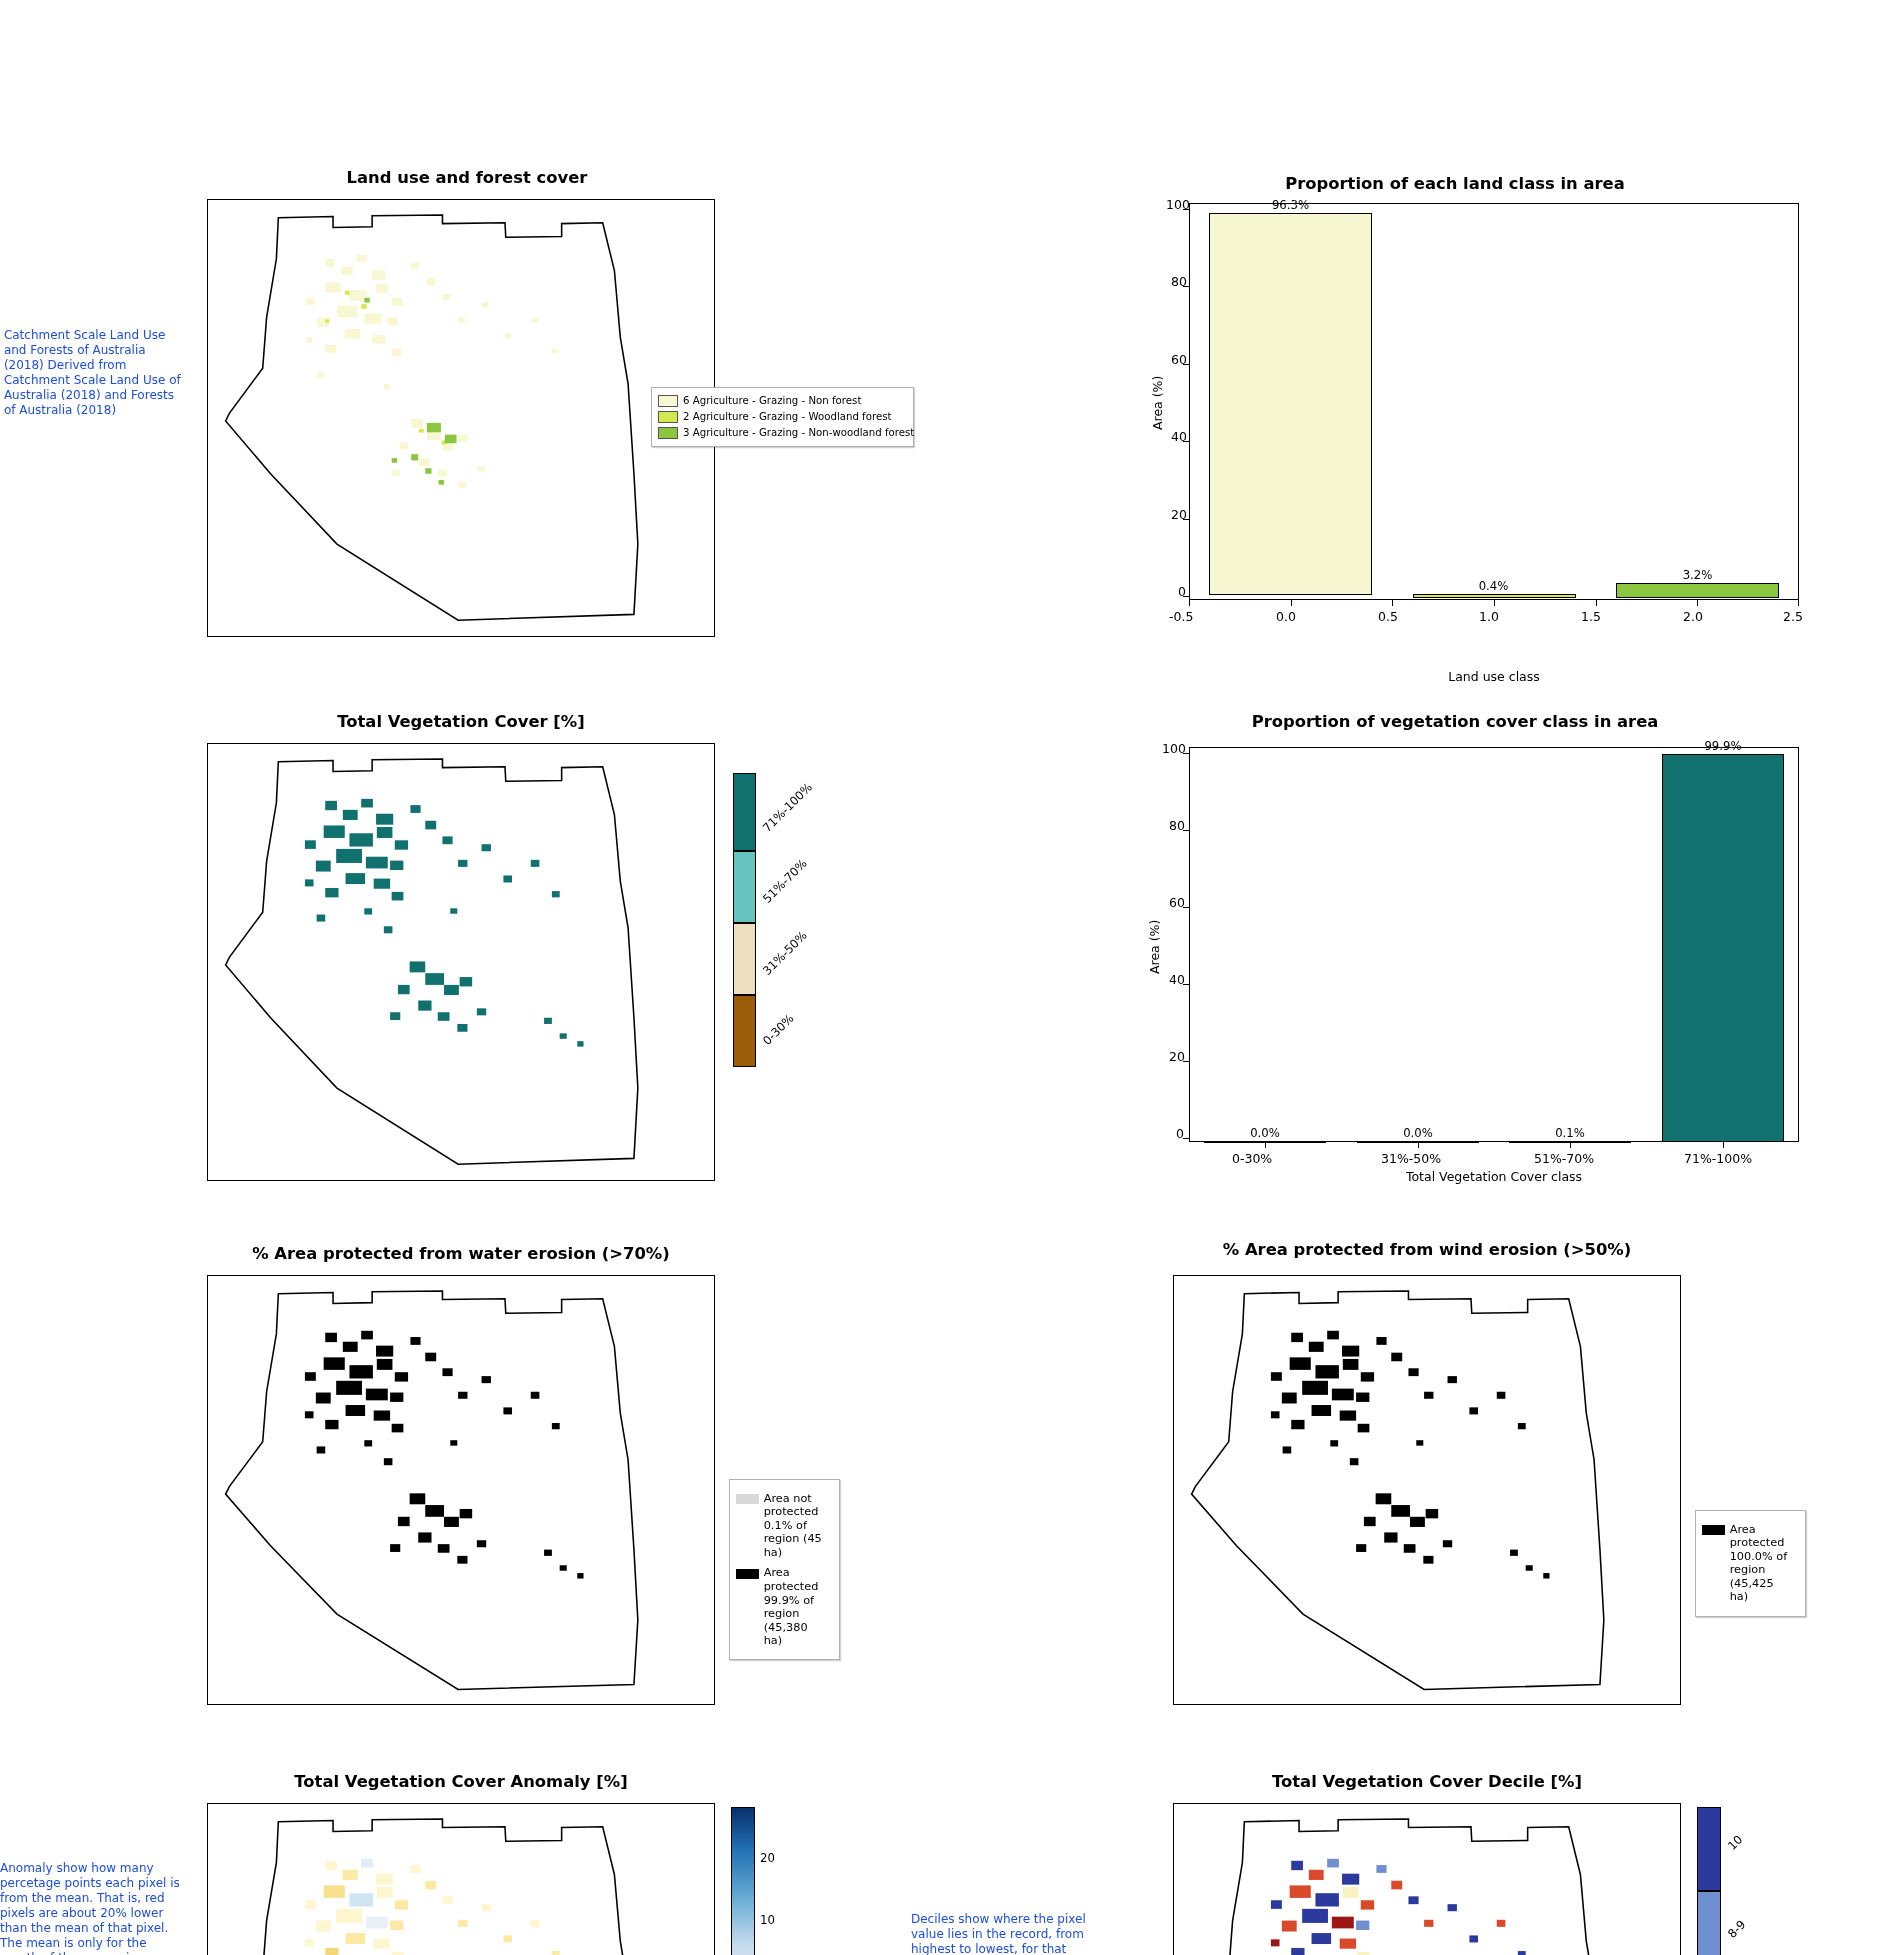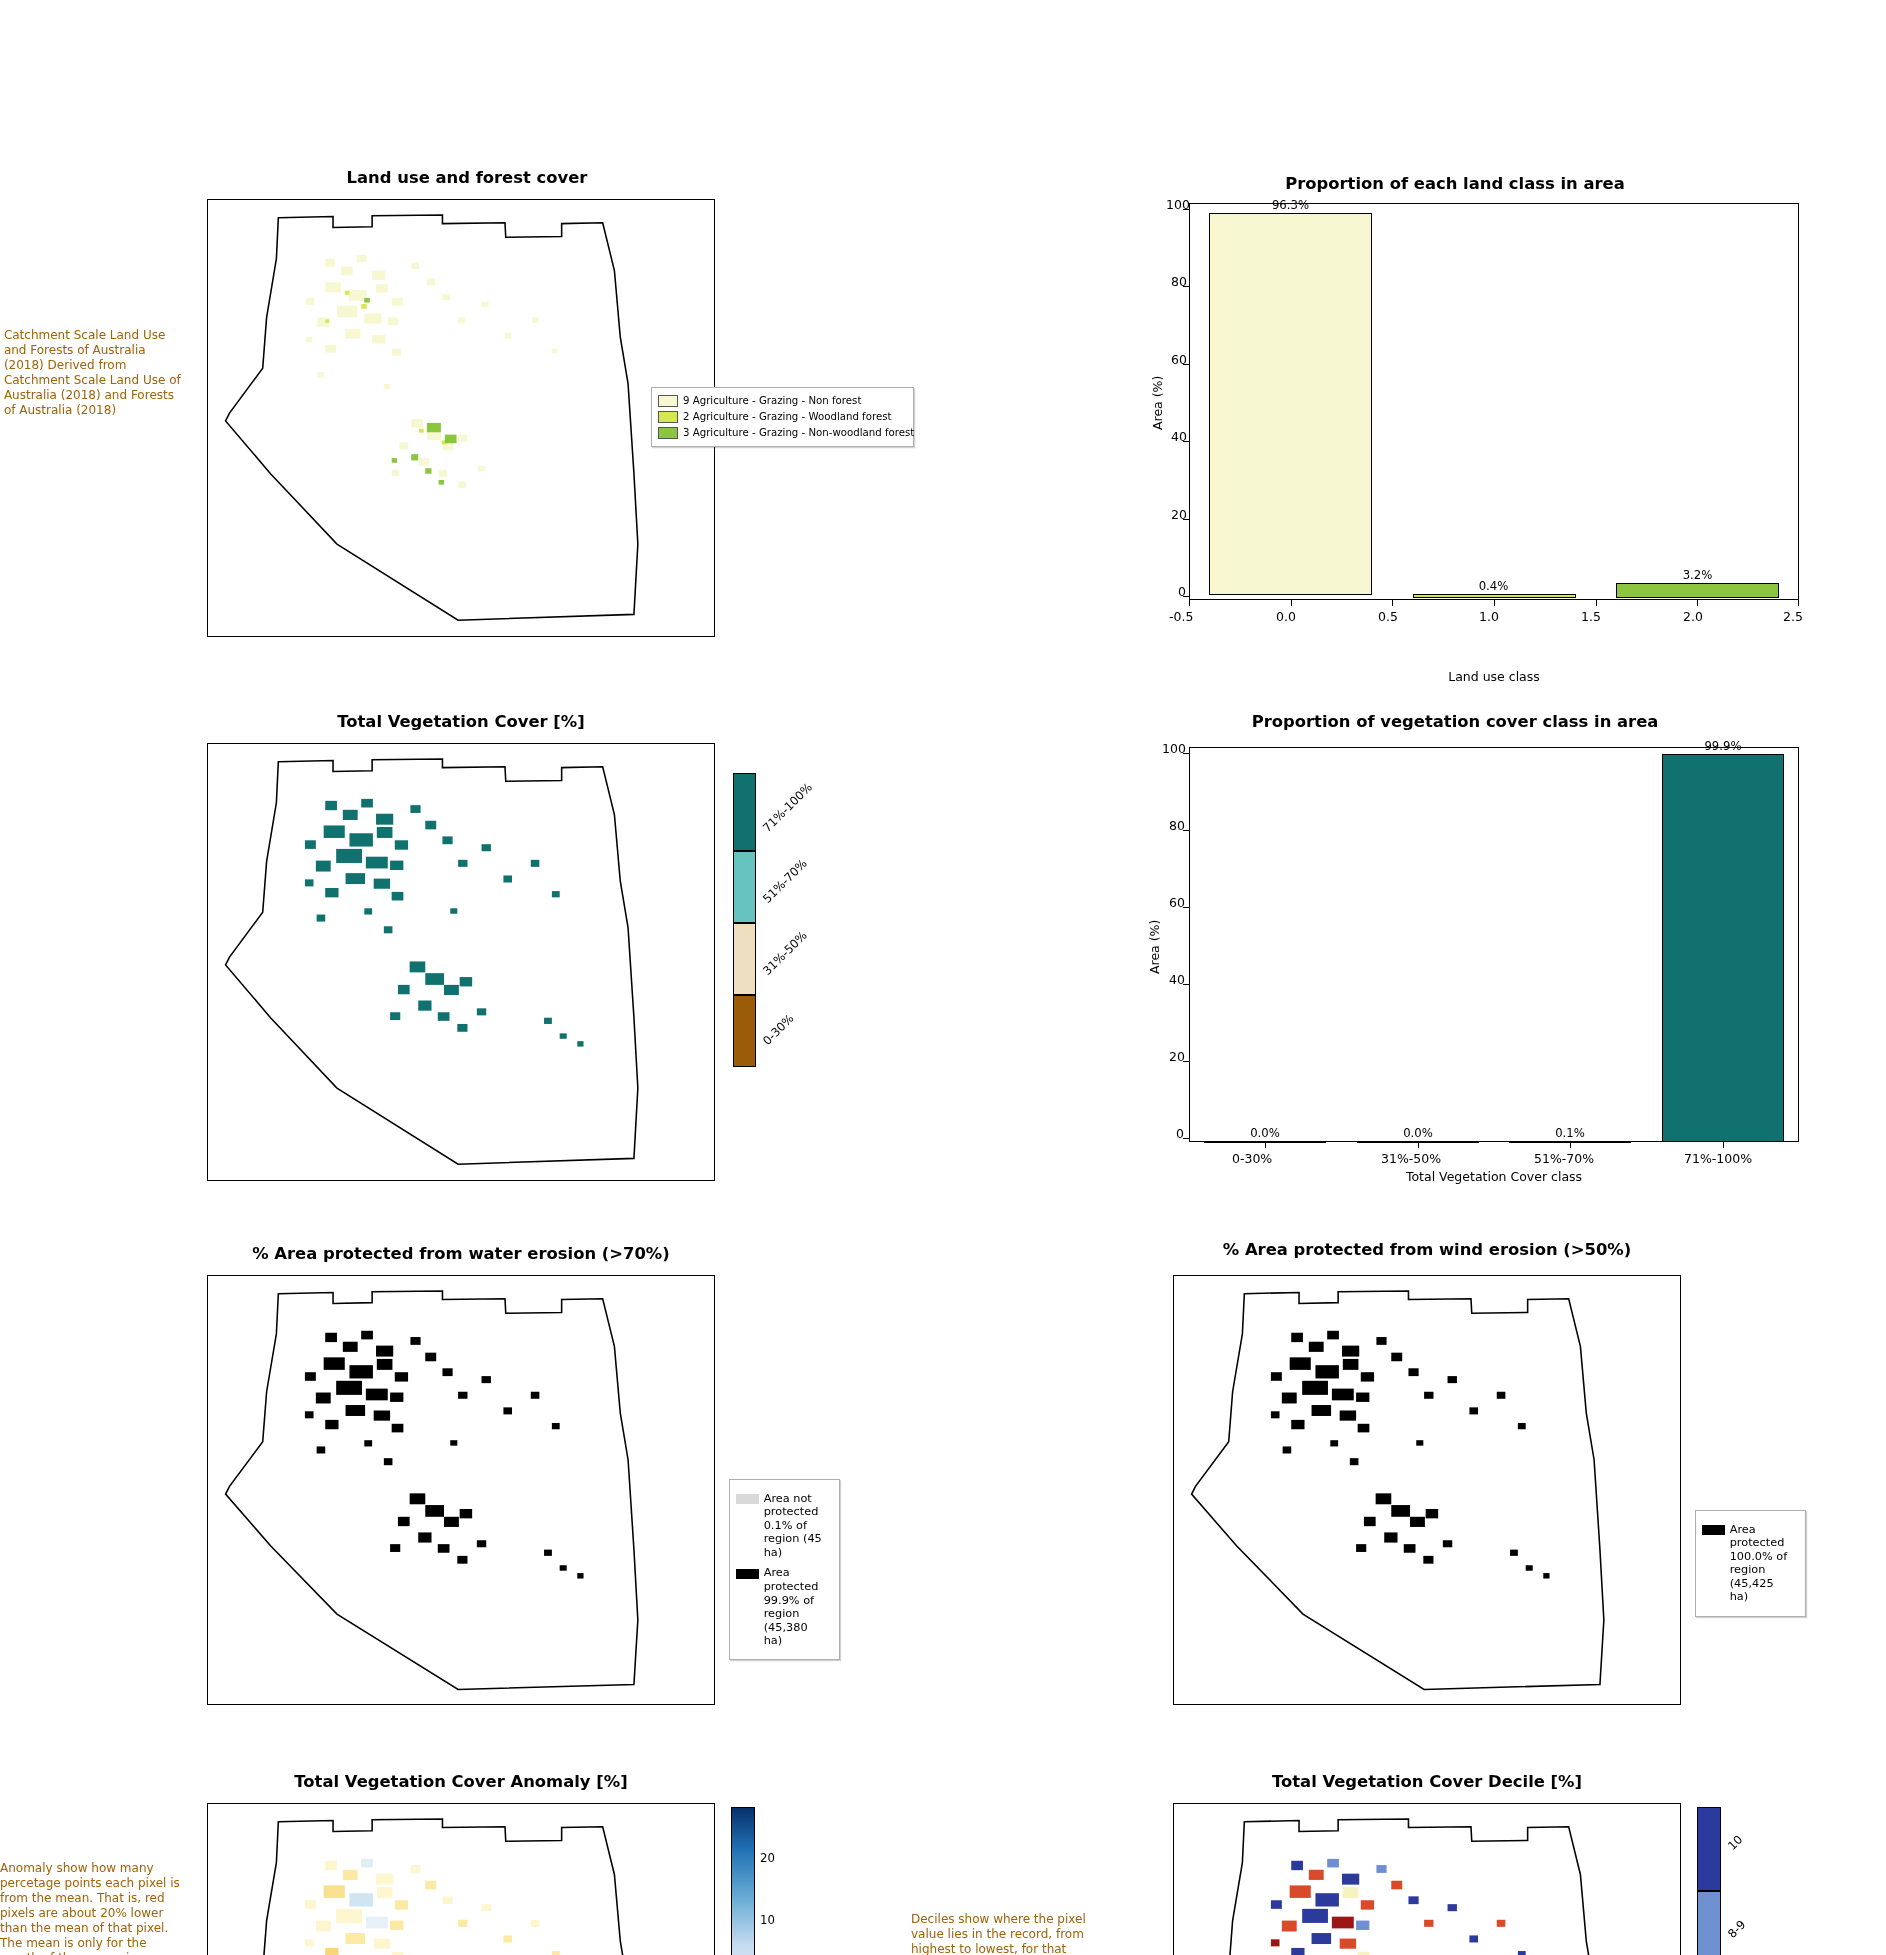--- a/index.html
+++ b/index.html
@@ -51,21 +51,21 @@
     position: absolute;
     border: 1.2px solid #000;
     box-sizing: border-box;
     background: #ffffff;
     overflow: hidden;
   }
   .side-note {
     position: absolute;
     font-size: 12px;
     line-height: 1.25;
-    color: #a16207;
+    color: #1d4ed8;
     white-space: pre-line;
   }
 
   
   .legend-box {
     position: absolute;
     background: #ffffff;
     border: 0.8px solid #b0b0b0;
     box-shadow: 1.2px 1.2px 0 rgba(0,0,0,0.18);
     padding: 3.9px 5.5px;
@@ -239,21 +239,21 @@
             <rect x="556" y="686" width="16" height="14"></rect>
           <rect x="590" y="716" width="14" height="12"></rect>
             <rect x="400" y="250" width="14" height="12"></rect>
           <rect x="470" y="660" width="14" height="12"></rect>
         </g>
       </svg>
     </div>
     <div class="legend-box" style="left:444px; top:231px; width:250px;">
       <div class="legend-row">
         <span class="legend-swatch" style="background:#f7f8d2;"></span>
-        <span class="legend-label">9 Agriculture - Grazing - Non forest</span>
+        <span class="legend-label">6 Agriculture - Grazing - Non forest</span>
       </div>
       <div class="legend-row">
         <span class="legend-swatch" style="background:#d6e84f;"></span>
         <span class="legend-label">2 Agriculture - Grazing - Woodland forest</span>
       </div>
       <div class="legend-row">
         <span class="legend-swatch" style="background:#8cc63e;"></span>
         <span class="legend-label">3 Agriculture - Grazing - Non-woodland forest</span>
       </div>
     </div>

